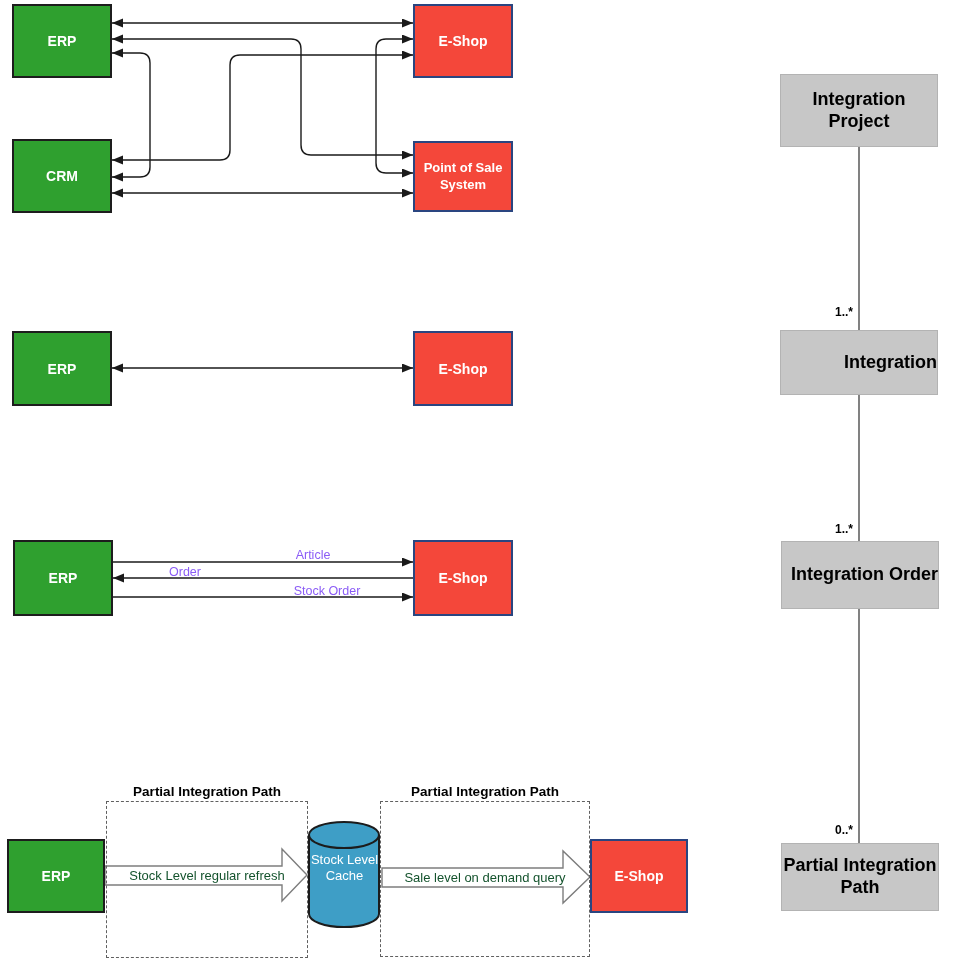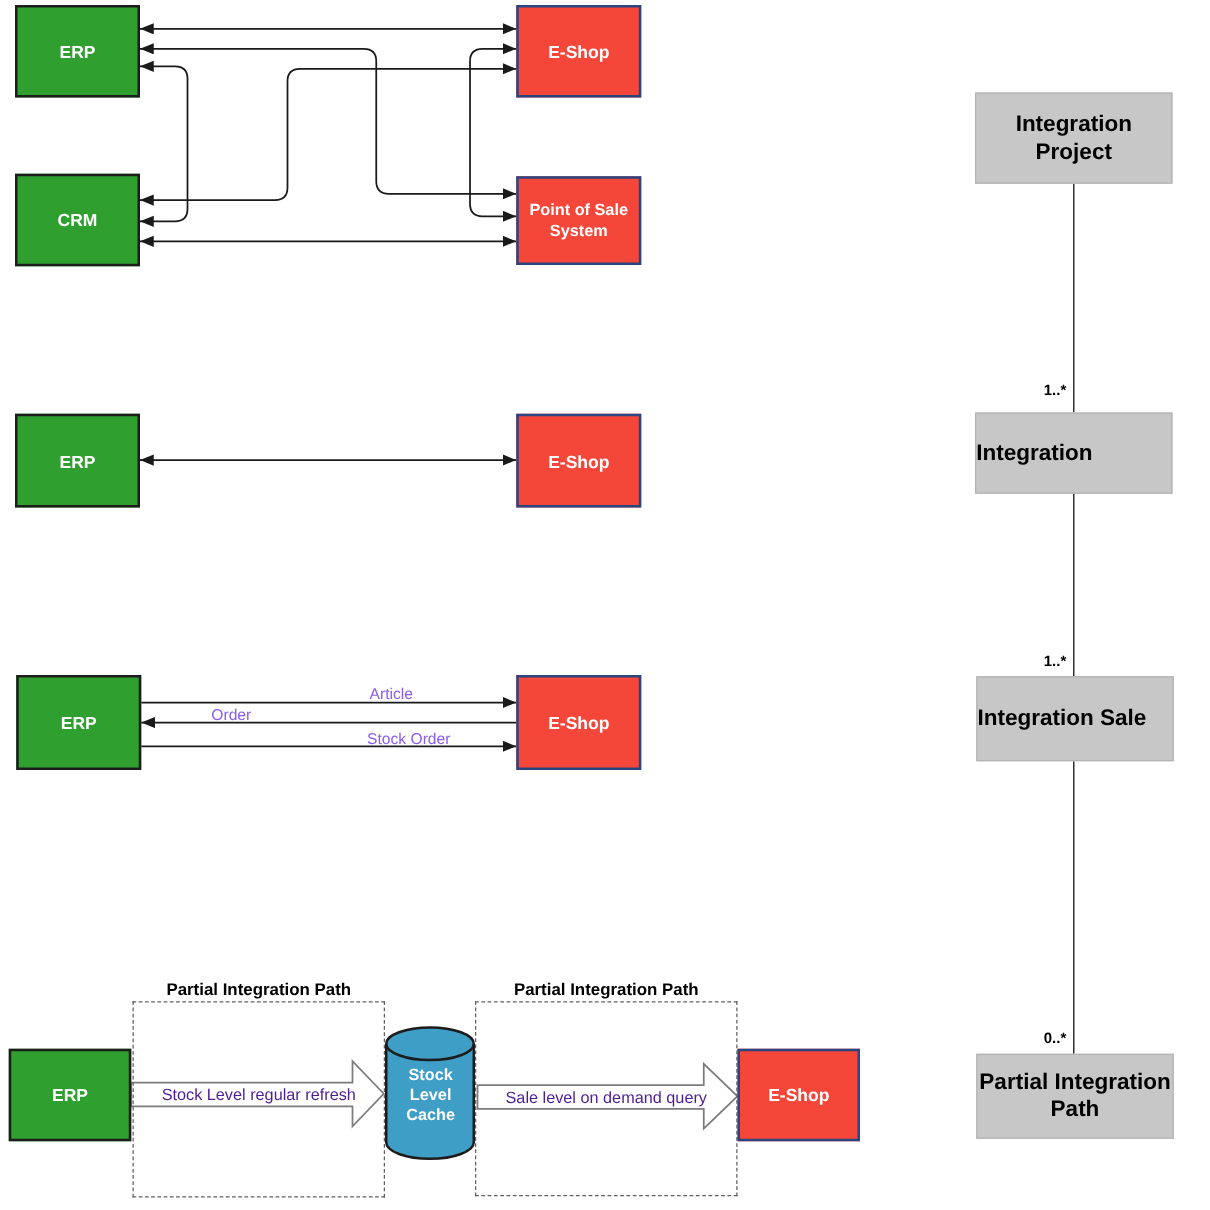--- a/index.html
+++ b/index.html
@@ -22,29 +22,29 @@
 
   .box{
     position:absolute; display:flex; align-items:center; justify-content:center;
     font-weight:bold; color:#fff; font-size:14px; text-align:center; box-sizing:border-box;
   }
   .box.green{background:var(--green); border:2px solid #1d1d1d;}
   .box.red{background:var(--red); border:2px solid #2a4580;}
   .box.wraptext{font-size:13px; line-height:1.25; padding:0 4px;}
   .gray-box{
     position:absolute; background:var(--gray); border:1px solid #b3b3b3;
-    display:flex; align-items:center; justify-content:flex-start;
+    display:flex; align-items:center; justify-content:flex-end;
     font-weight:bold; color:#000; font-size:18px; line-height:1.2; text-align:center; box-sizing:border-box;
   }
   .dashed-rect{position:absolute; border:1px dashed #606060; box-sizing:border-box;}
   .flow-label{position:absolute; font-size:12.5px; color:#8b5cf6; text-align:center; white-space:nowrap;}
   .region-title{position:absolute; font-weight:bold; font-size:13.5px; color:#000; text-align:center; white-space:nowrap;}
   .mult{position:absolute; font-weight:bold; font-size:12px; color:#000; text-align:right;}
-  .cache-label{position:absolute; color:#fff; font-weight:bold; font-size:13px; line-height:16px; text-align:center;}
-  .flow-text{position:absolute; font-size:13px; color:#4c1d95; text-align:center; white-space:nowrap;}
+  .cache-label{position:absolute; color:#fff; font-weight:normal; font-size:13px; line-height:16px; text-align:center;}
+  .flow-text{position:absolute; font-size:13px; color:#14532d; text-align:center; white-space:nowrap;}
 </style>
 </head>
 <body>
 
 <div class="canvas">
 
   <svg class="layer" width="968" height="968" viewBox="0 0 968 968">
     <defs>
       <marker id="ah-end" markerUnits="userSpaceOnUse" markerWidth="12" markerHeight="10" refX="11" refY="4.5" orient="auto">
         <path d="M0 0 L11 4.5 L0 9 Z"></path>
@@ -129,21 +129,21 @@
 
   <div class="cache-label" style="left:309px; top:852px; width:71px;">Stock Level Cache</div>
 
   <div class="gray-box" style="left:780px; top:74px; width:158px; height:73px;">
     <span>Integration Project</span>
   </div>
   <div class="gray-box" style="left:780px; top:330px; width:158px; height:65px;">
     <span>Integration</span>
   </div>
   <div class="gray-box" style="left:781px; top:541px; width:158px; height:68px;">
-    <span>Integration Sale</span>
+    <span>Integration Order</span>
   </div>
   <div class="gray-box" style="left:781px; top:843px; width:158px; height:68px;">
     <span>Partial Integration Path</span>
   </div>
 
   <div class="mult" style="left:813px; top:305px; width:40px;">1..*</div>
   <div class="mult" style="left:813px; top:522px; width:40px;">1..*</div>
   <div class="mult" style="left:813px; top:823px; width:40px;">0..*</div>
 
 </div>

